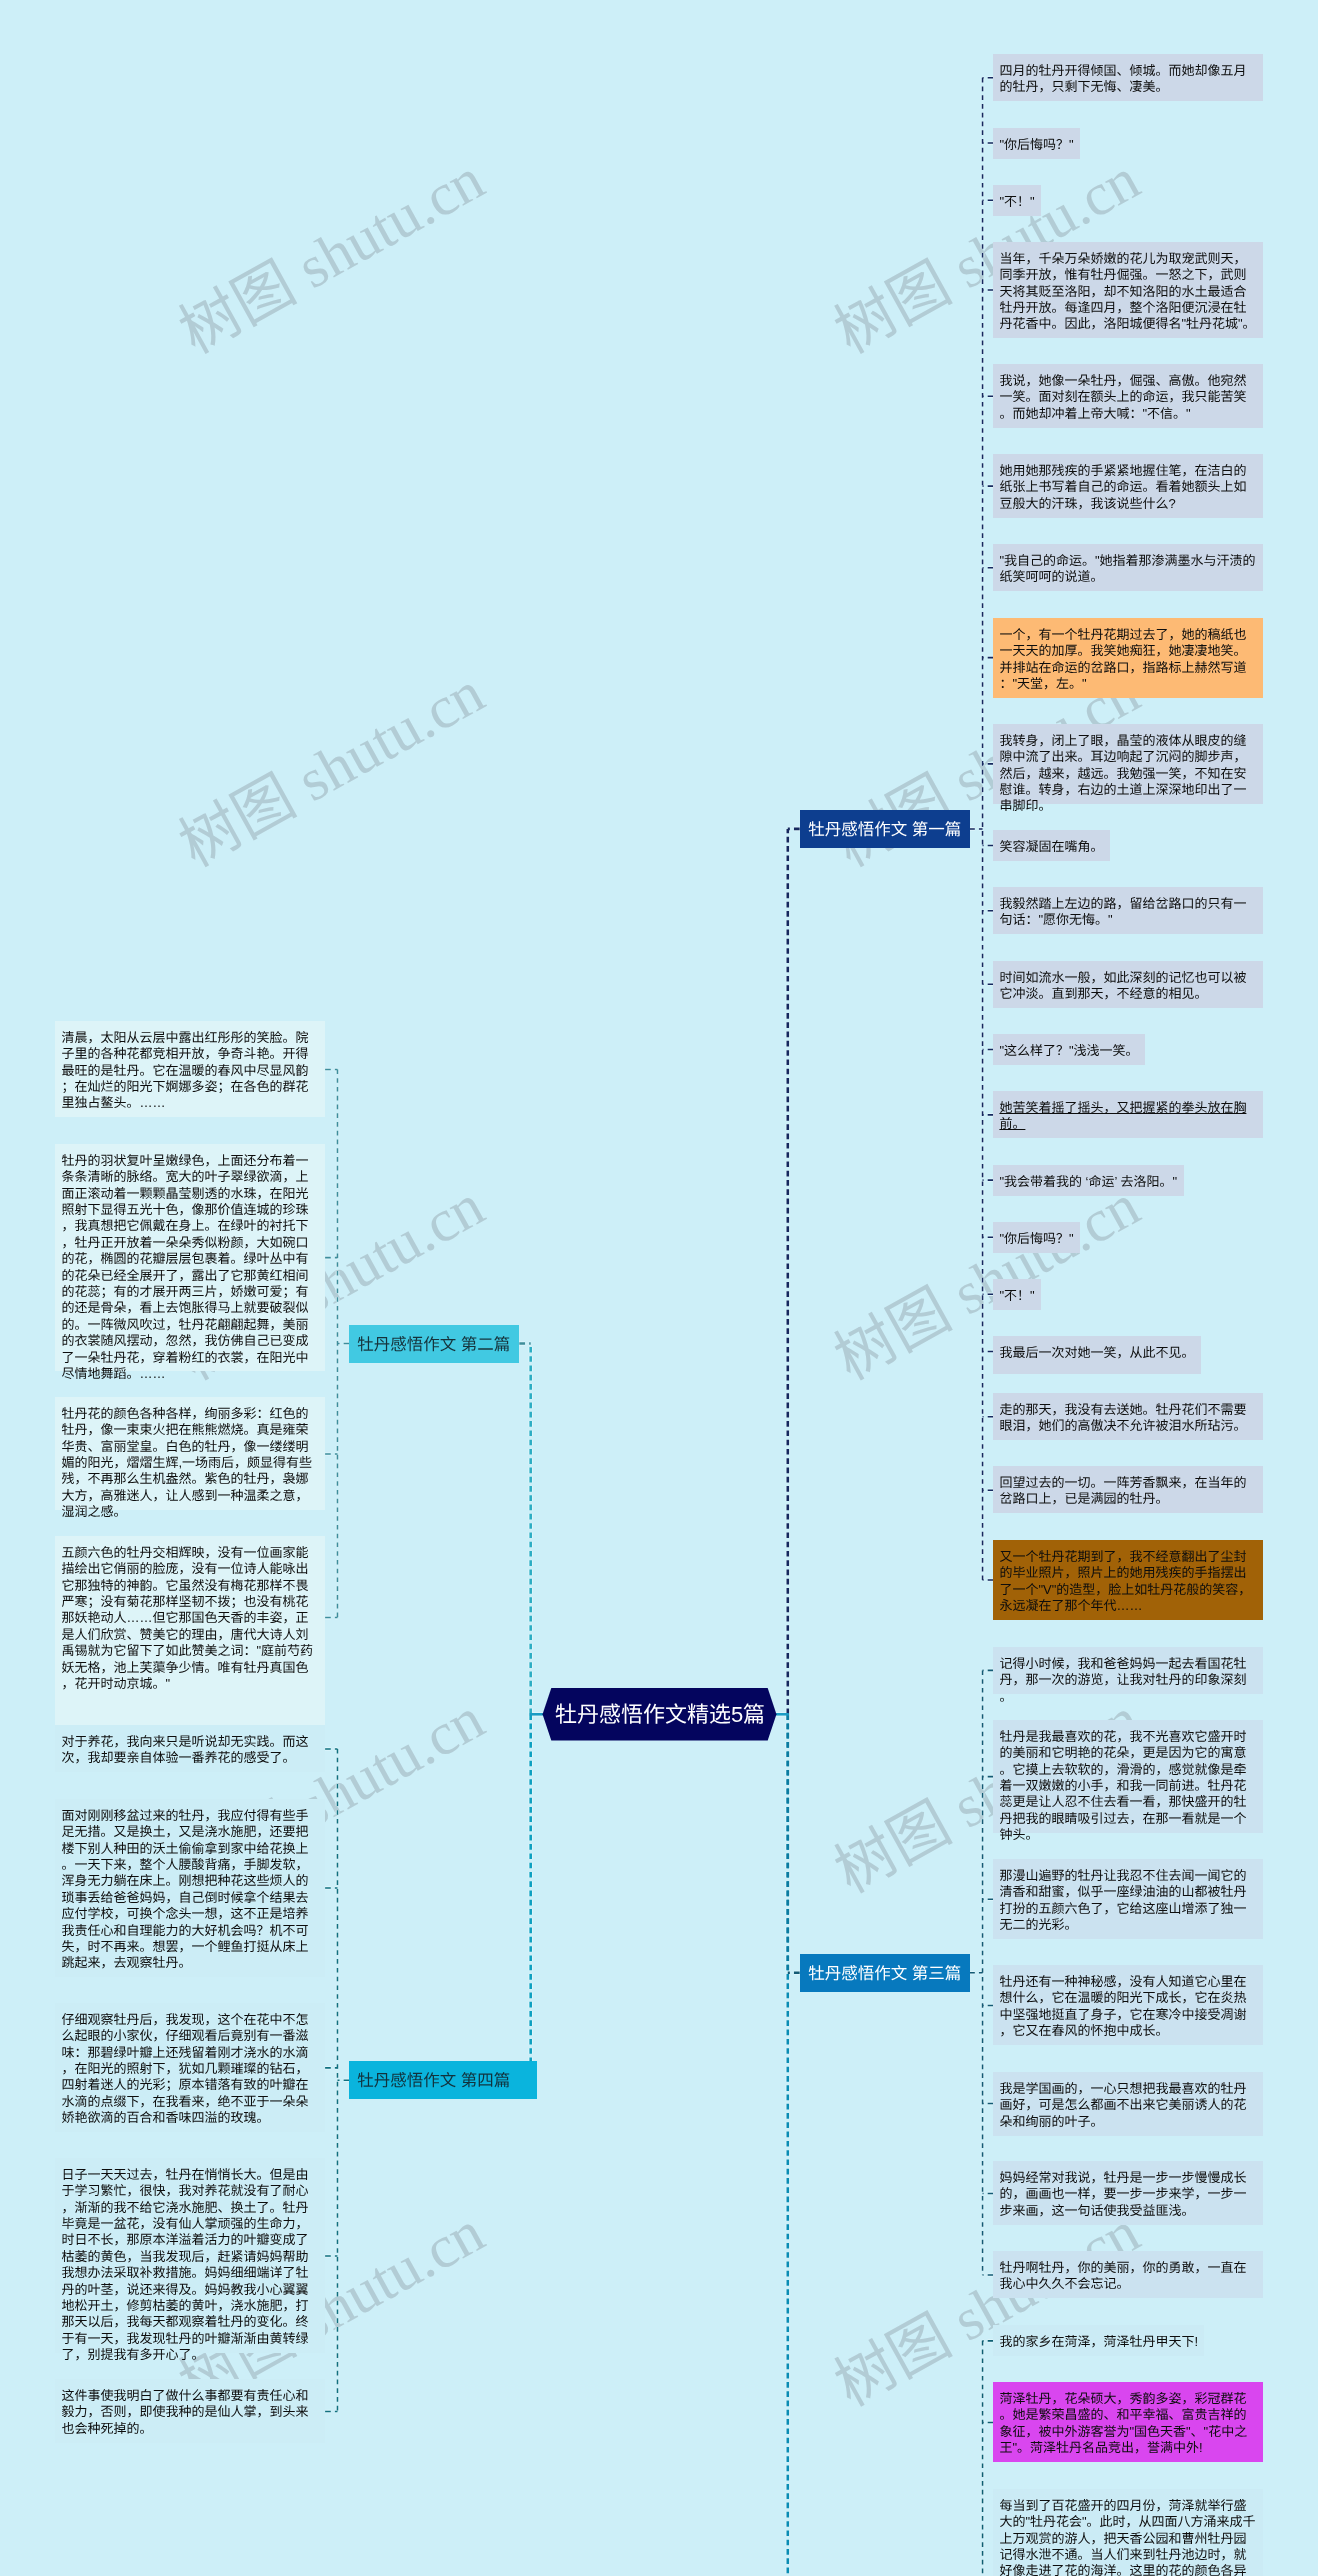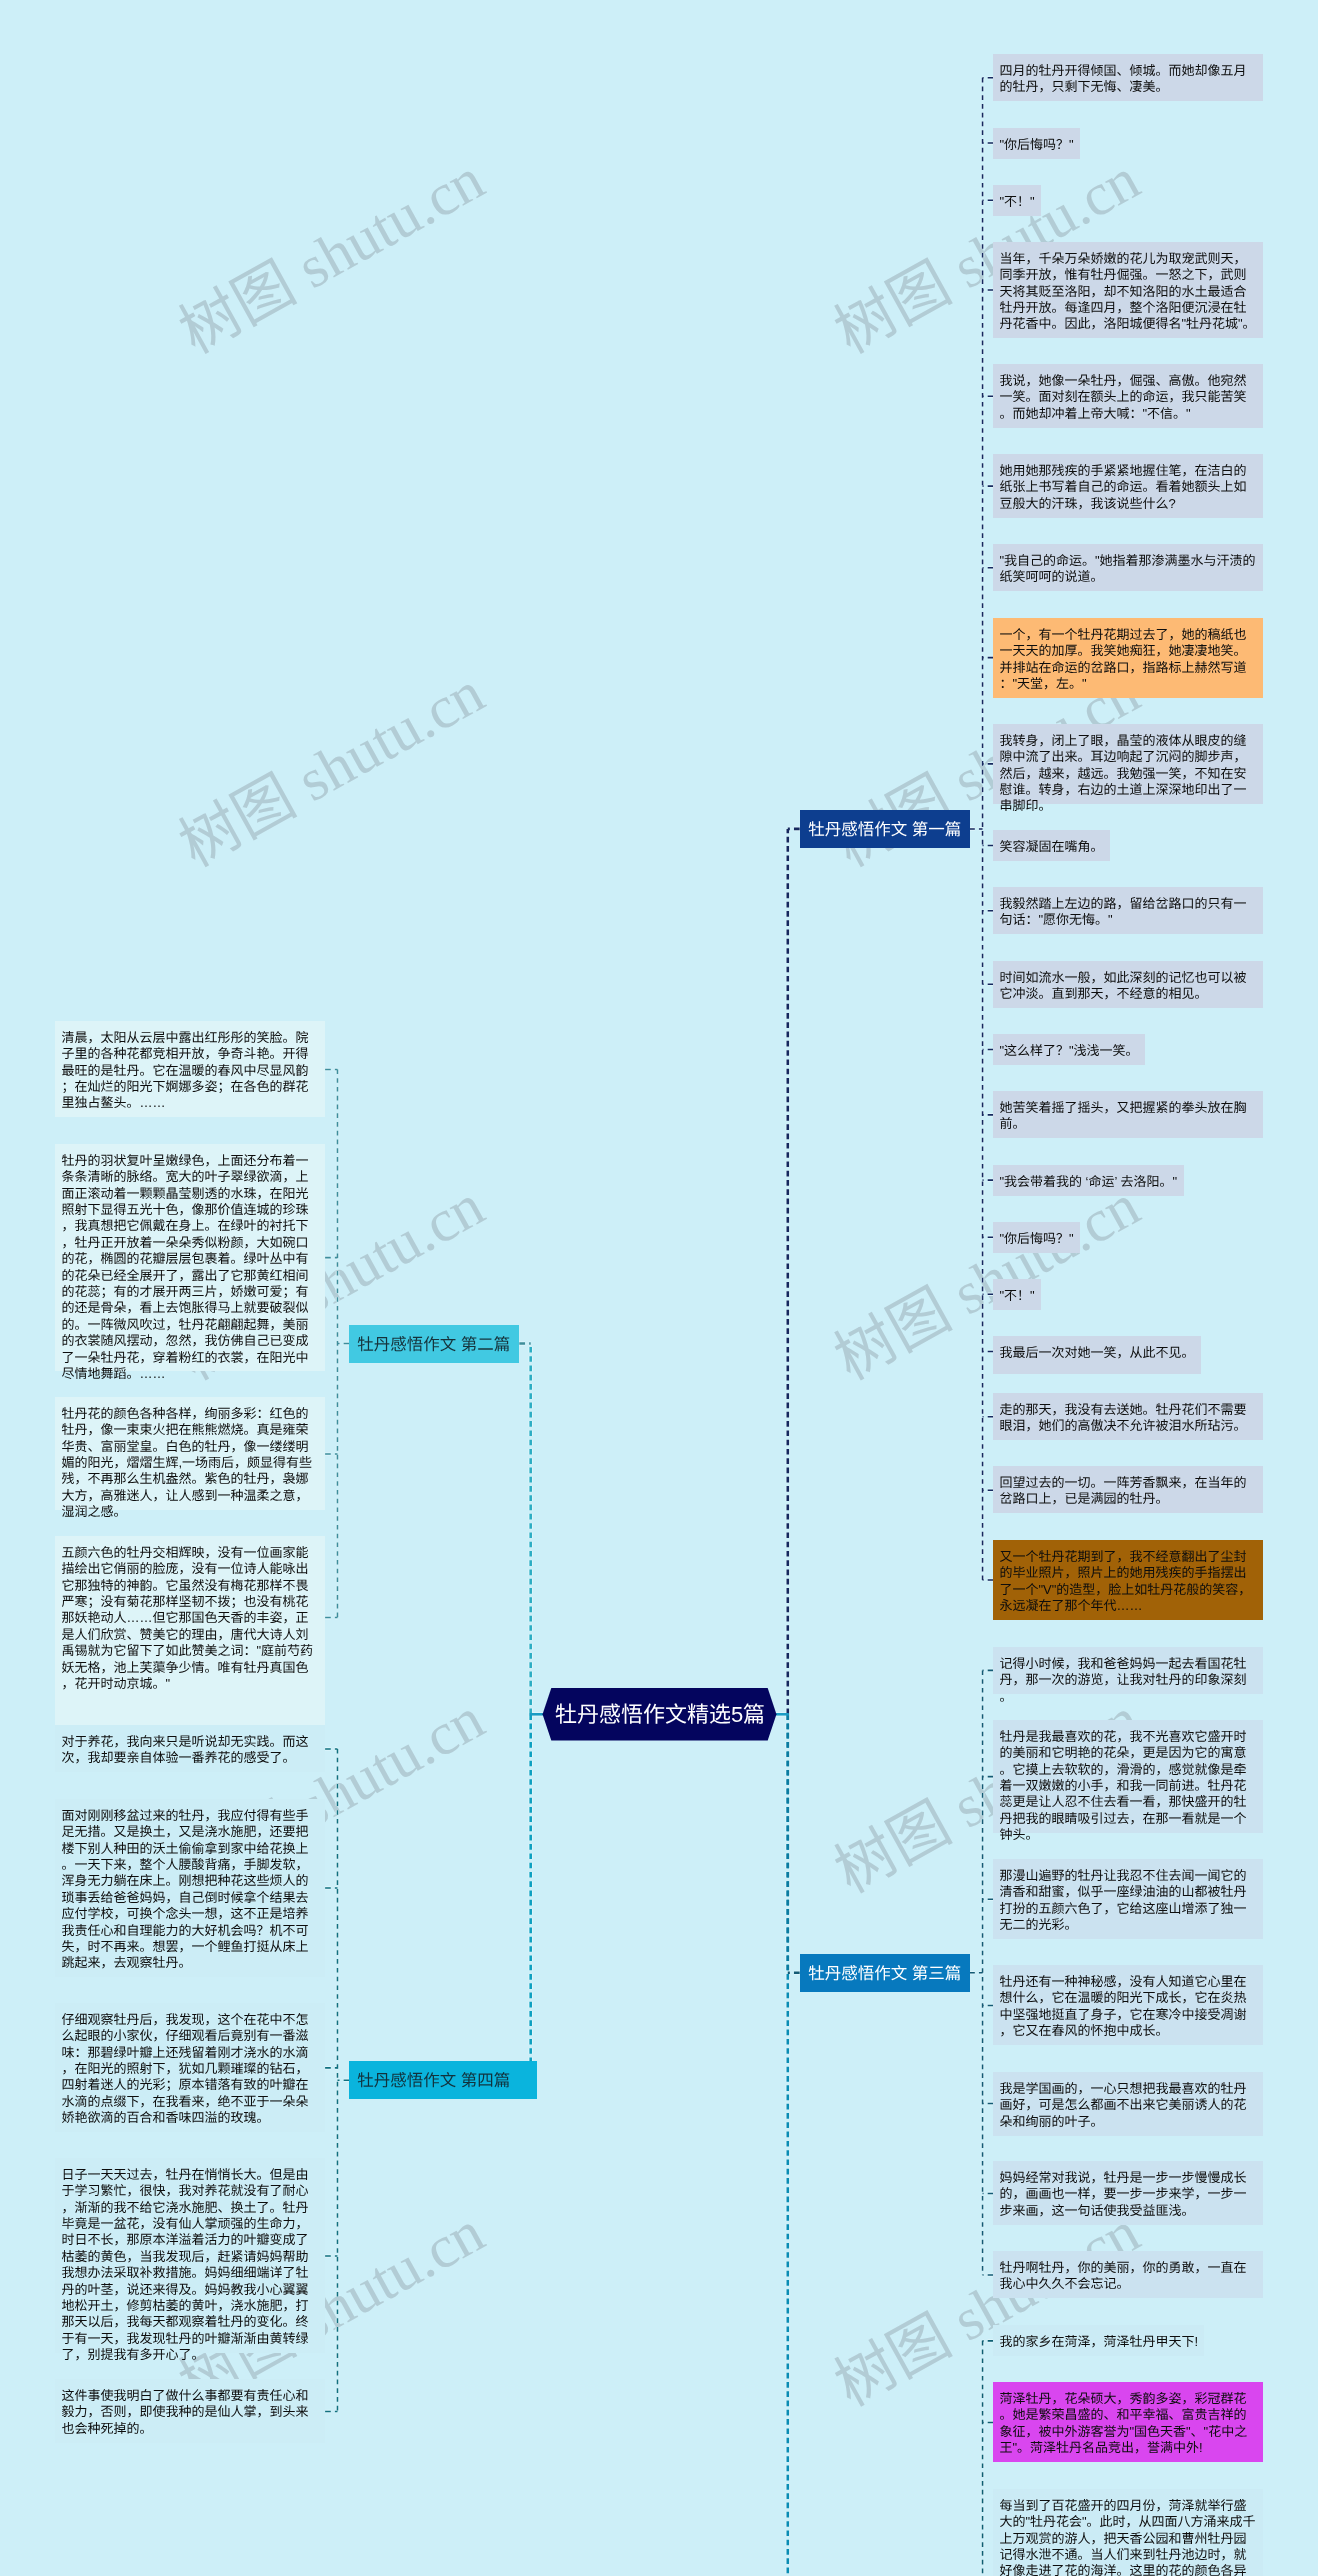--- a/index.html
+++ b/index.html
@@ -217,21 +217,21 @@
 <div class="leaf" style="left:993px;top:242px;max-width:270px;height:96px;padding:8.8px 6.4px 5.7px;background:#ccd8e8;"><span>当年，千朵万朵娇嫩的花儿为取宠武则天，同季开放，惟有牡丹倔强。一怒之下，武则天将其贬至洛阳，却不知洛阳的水土最适合牡丹开放。每逢四月，整个洛阳便沉浸在牡丹花香中。因此，洛阳城便得名"牡丹花城"。</span></div>
 <div class="leaf" style="left:993px;top:364px;max-width:270px;height:64px;padding:8.8px 6.4px 5.7px;background:#ccd8e8;"><span>我说，她像一朵牡丹，倔强、高傲。他宛然一笑。面对刻在额头上的命运，我只能苦笑。而她却冲着上帝大喊："不信。"</span></div>
 <div class="leaf" style="left:993px;top:454px;max-width:270px;height:64px;padding:8.8px 6.4px 5.7px;background:#ccd8e8;"><span>她用她那残疾的手紧紧地握住笔，在洁白的纸张上书写着自己的命运。看着她额头上如豆般大的汗珠，我该说些什么?</span></div>
 <div class="leaf" style="left:993px;top:544px;max-width:270px;height:47px;padding:8.8px 6.4px 5.7px;background:#ccd8e8;"><span>"我自己的命运。"她指着那渗满墨水与汗渍的纸笑呵呵的说道。</span></div>
 <div class="leaf" style="left:993px;top:618px;max-width:270px;height:80px;padding:8.8px 6.4px 5.7px;background:#fdba74;"><span>一个，有一个牡丹花期过去了，她的稿纸也一天天的加厚。我笑她痴狂，她凄凄地笑。并排站在命运的岔路口，指路标上赫然写道："天堂，左。"</span></div>
 <div class="leaf" style="left:993px;top:724px;max-width:270px;height:80px;padding:8.8px 6.4px 5.7px;background:#ccd8e8;"><span>我转身，闭上了眼，晶莹的液体从眼皮的缝隙中流了出来。耳边响起了沉闷的脚步声，然后，越来，越远。我勉强一笑，不知在安慰谁。转身，右边的土道上深深地印出了一串脚印。</span></div>
 <div class="leaf" style="left:993px;top:830px;max-width:270px;height:31px;padding:8.8px 6.4px 5.7px;background:#ccd8e8;"><span>笑容凝固在嘴角。</span></div>
 <div class="leaf" style="left:993px;top:887px;max-width:270px;height:47px;padding:8.8px 6.4px 5.7px;background:#ccd8e8;"><span>我毅然踏上左边的路，留给岔路口的只有一句话："愿你无悔。"</span></div>
 <div class="leaf" style="left:993px;top:961px;max-width:270px;height:47px;padding:8.8px 6.4px 5.7px;background:#ccd8e8;"><span>时间如流水一般，如此深刻的记忆也可以被它冲淡。直到那天，不经意的相见。</span></div>
 <div class="leaf" style="left:993px;top:1034px;max-width:270px;height:31px;padding:8.8px 6.4px 5.7px;background:#ccd8e8;"><span>"这么样了？"浅浅一笑。</span></div>
-<div class="leaf" style="left:993px;top:1091px;max-width:270px;height:47px;padding:8.8px 6.4px 5.7px;background:#ccd8e8;"><span>她苦笑着摇了摇头，又把握紧的拳头放在胸前。</span></div>
+<div class="leaf" style="left:993px;top:1091px;max-width:270px;height:47px;padding:8.8px 6.4px 5.7px;background:#ccd8e8;text-decoration:underline;"><span>她苦笑着摇了摇头，又把握紧的拳头放在胸前。</span></div>
 <div class="leaf" style="left:993px;top:1165px;max-width:270px;height:31px;padding:8.8px 6.4px 5.7px;background:#ccd8e8;"><span>"我会带着我的 ‘命运’ 去洛阳。"</span></div>
 <div class="leaf" style="left:993px;top:1222px;max-width:270px;height:31px;padding:8.8px 6.4px 5.7px;background:#ccd8e8;"><span>"你后悔吗？"</span></div>
 <div class="leaf" style="left:993px;top:1279px;max-width:270px;height:31px;padding:8.8px 6.4px 5.7px;background:#ccd8e8;"><span>"不！"</span></div>
 <div class="leaf" style="left:993px;top:1336px;max-width:270px;height:38px;padding:8.8px 6.4px 5.7px;background:#ccd8e8;"><span>我最后一次对她一笑，从此不见。</span></div>
 <div class="leaf" style="left:993px;top:1393px;max-width:270px;height:47px;padding:8.8px 6.4px 5.7px;background:#ccd8e8;"><span>走的那天，我没有去送她。牡丹花们不需要眼泪，她们的高傲决不允许被泪水所玷污。</span></div>
 <div class="leaf" style="left:993px;top:1466px;max-width:270px;height:47px;padding:8.8px 6.4px 5.7px;background:#ccd8e8;"><span>回望过去的一切。一阵芳香飘来，在当年的岔路口上，已是满园的牡丹。</span></div>
 <div class="leaf" style="left:993px;top:1540px;max-width:270px;height:80px;padding:8.8px 6.4px 5.7px;background:#a16207;"><span>又一个牡丹花期到了，我不经意翻出了尘封的毕业照片，照片上的她用残疾的手指摆出了一个"V"的造型，脸上如牡丹花般的笑容，永远凝在了那个年代……</span></div>
 <div class="branch" style="left:800px;top:1954px;width:170px;height:38px;background:#0779be;color:#ffffff;padding:0 8.2px;">
       <span>牡丹感悟作文 第三篇</span>
     </div>

